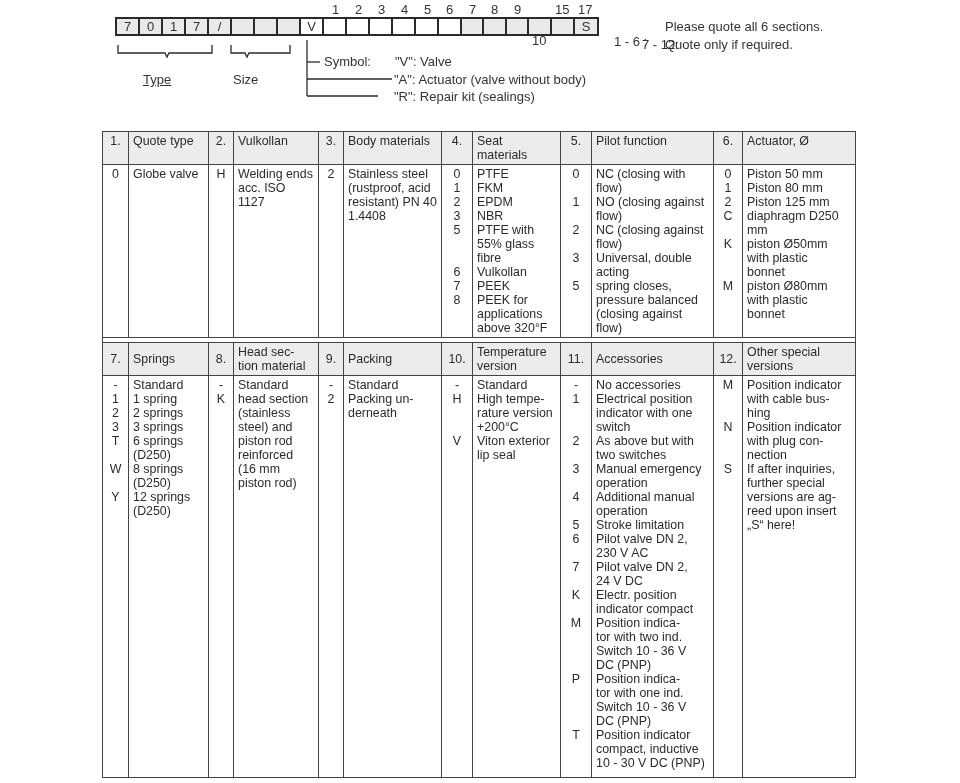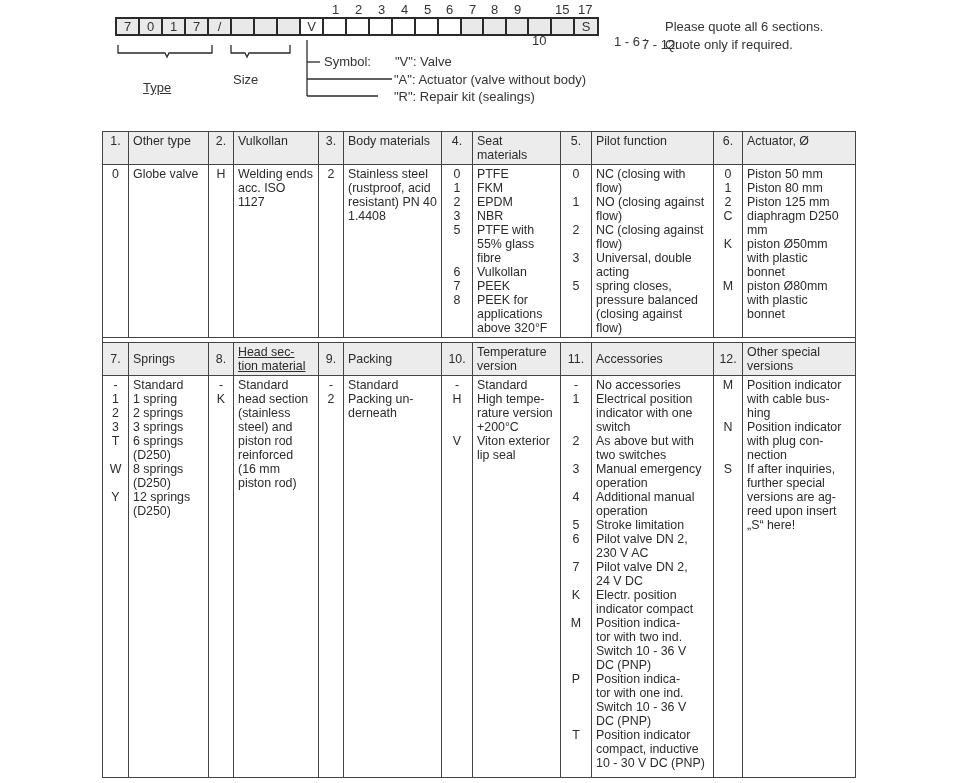--- a/index.html
+++ b/index.html
@@ -71,21 +71,21 @@
     <g stroke="#2a2a2a" stroke-width="1.3" fill="none">
       <path d="M118 45 V53 H165 L167 57 L169 53 H212 V45"></path>
       <path d="M231 45 V53 H245 L247 57 L249 53 H290 V45"></path>
       <path d="M307 40 V96"></path>
       <path d="M307 62 H320"></path>
       <path d="M307 79 H392"></path>
       <path d="M307 96 H378"></path>
     </g>
   </svg>
 
-  <span class="legend-line" style="left:143px;top:80px;text-decoration:underline;">Type</span>
+  <span class="legend-line" style="left:143px;top:72px;text-decoration:underline;">Type</span>
   <span class="legend-line" style="left:233px;top:72px;">Size</span>
 
   <span class="legend-line" style="left:324px;top:54px;">Symbol:</span>
   <span class="legend-line" style="left:395px;top:54px;">"V": Valve</span>
   <span class="legend-line" style="left:394px;top:72px;">"A": Actuator (valve without body)</span>
   <span class="legend-line" style="left:394px;top:89px;">"R": Repair kit (sealings)</span>
 
   <span class="legend-line" style="left:614px;top:34px;">1 -  6 :</span>
   <span class="legend-line" style="left:665px;top:19px;">Please quote all 6 sections.</span>
   <span class="legend-line" style="left:642px;top:37px;">7 - 12:</span>
@@ -104,21 +104,21 @@
       <col style="width:88px">
     <col style="width:31px">
       <col style="width:122px">
     <col style="width:29px">
       <col style="width:113px">
   </colgroup>
 
   <tbody>
       <tr style="height:32px;">
     <th class="num">1.</th>
-    <th>Other type</th>
+    <th>Quote type</th>
     <th class="num">2.</th>
     <th>Vulkollan</th>
     <th class="num">3.</th>
     <th>Body materials</th>
     <th class="num">4.</th>
     <th>Seat materials</th>
     <th class="num">5.</th>
     <th>Pilot function</th>
     <th class="num">6.</th>
     <th>Actuator, Ø</th>
@@ -226,21 +226,21 @@
   </tr>
 
   <tr class="thin">
     <td colspan="12"></td>
   </tr>
 
   <tr style="height:33px;">
     <th class="num mid">7.</th>
     <th class="mid">Springs</th>
     <th class="num mid">8.</th>
-    <th class="mid" style="white-space:pre-line;text-decoration:underline;">Head sec-
+    <th class="mid" style="white-space:pre-line;">Head sec-
 tion material</th>
     <th class="num mid">9.</th>
     <th class="mid">Packing</th>
     <th class="num mid">10.</th>
     <th class="mid" style="white-space:pre-line;">Temperature
 version</th>
     <th class="num mid">11.</th>
     <th class="mid">Accessories</th>
     <th class="num mid">12.</th>
     <th class="mid" style="white-space:pre-line;">Other special

